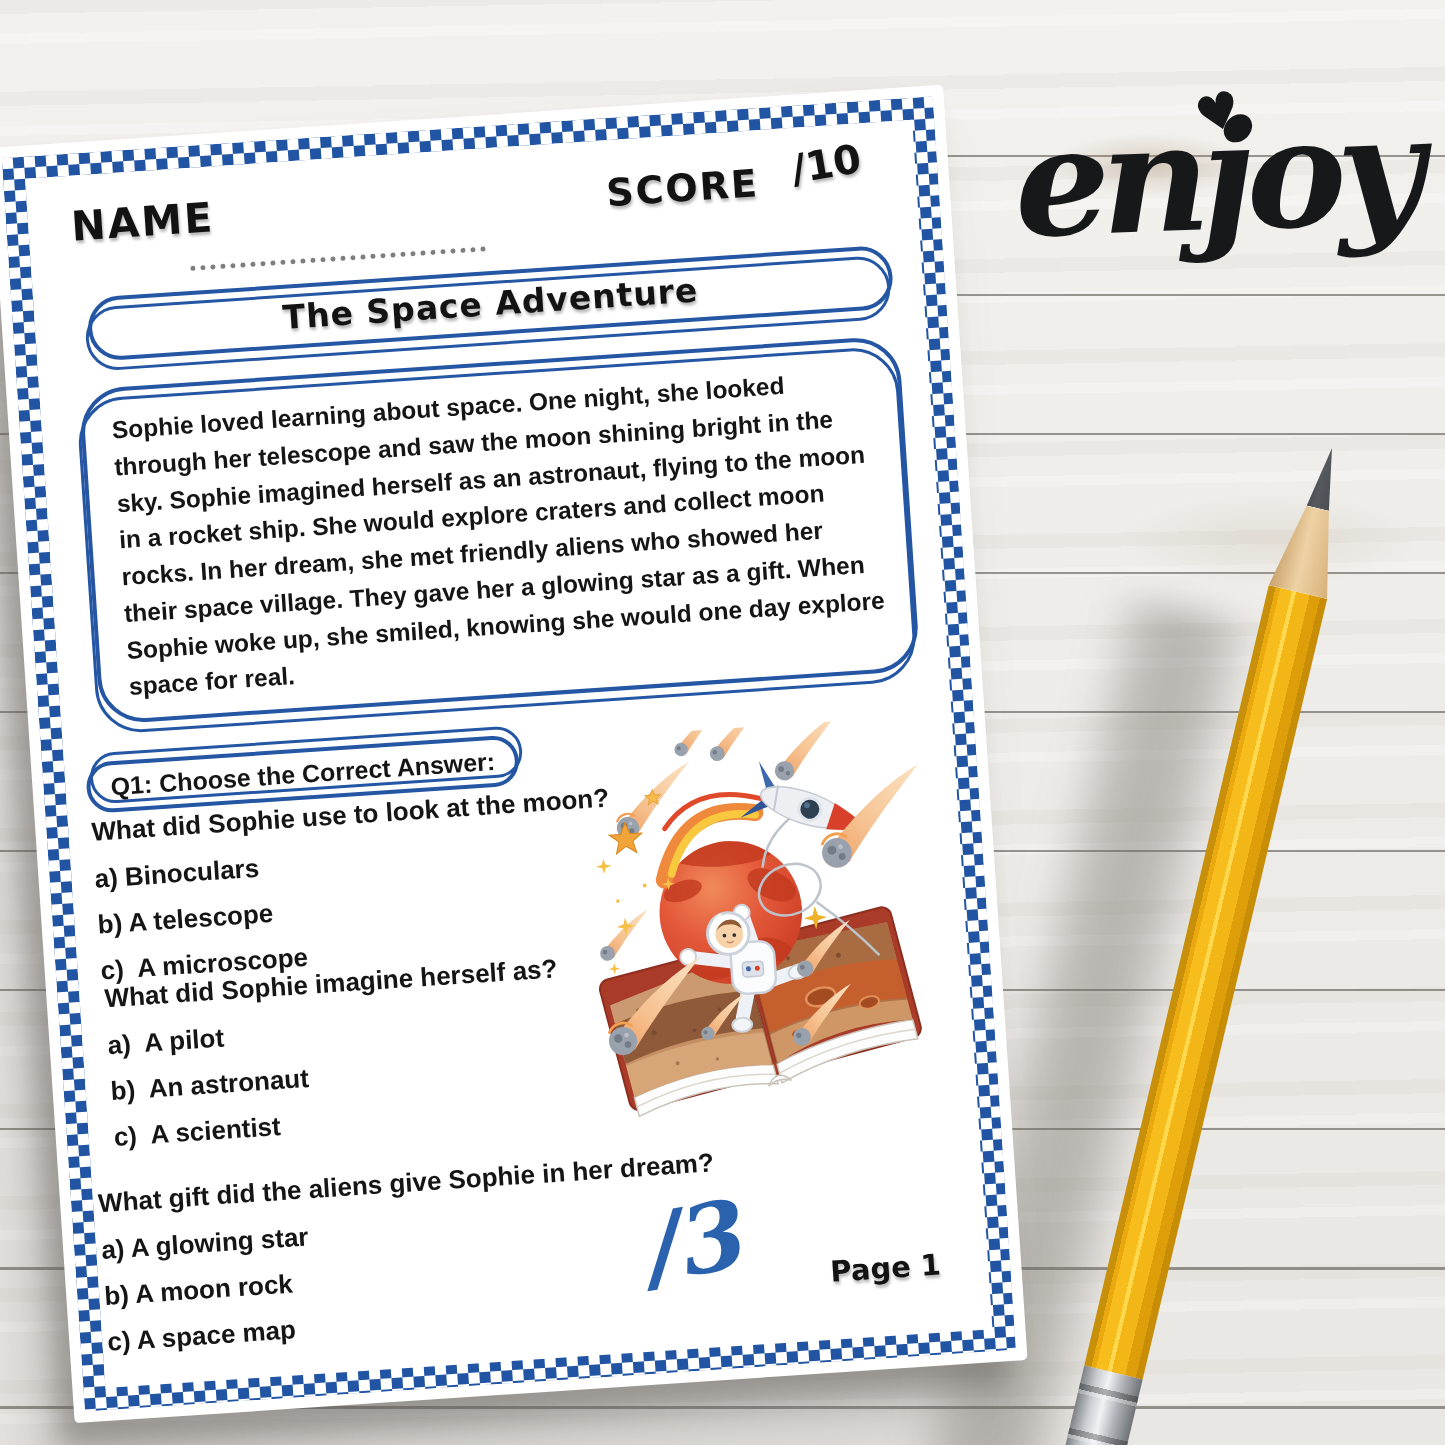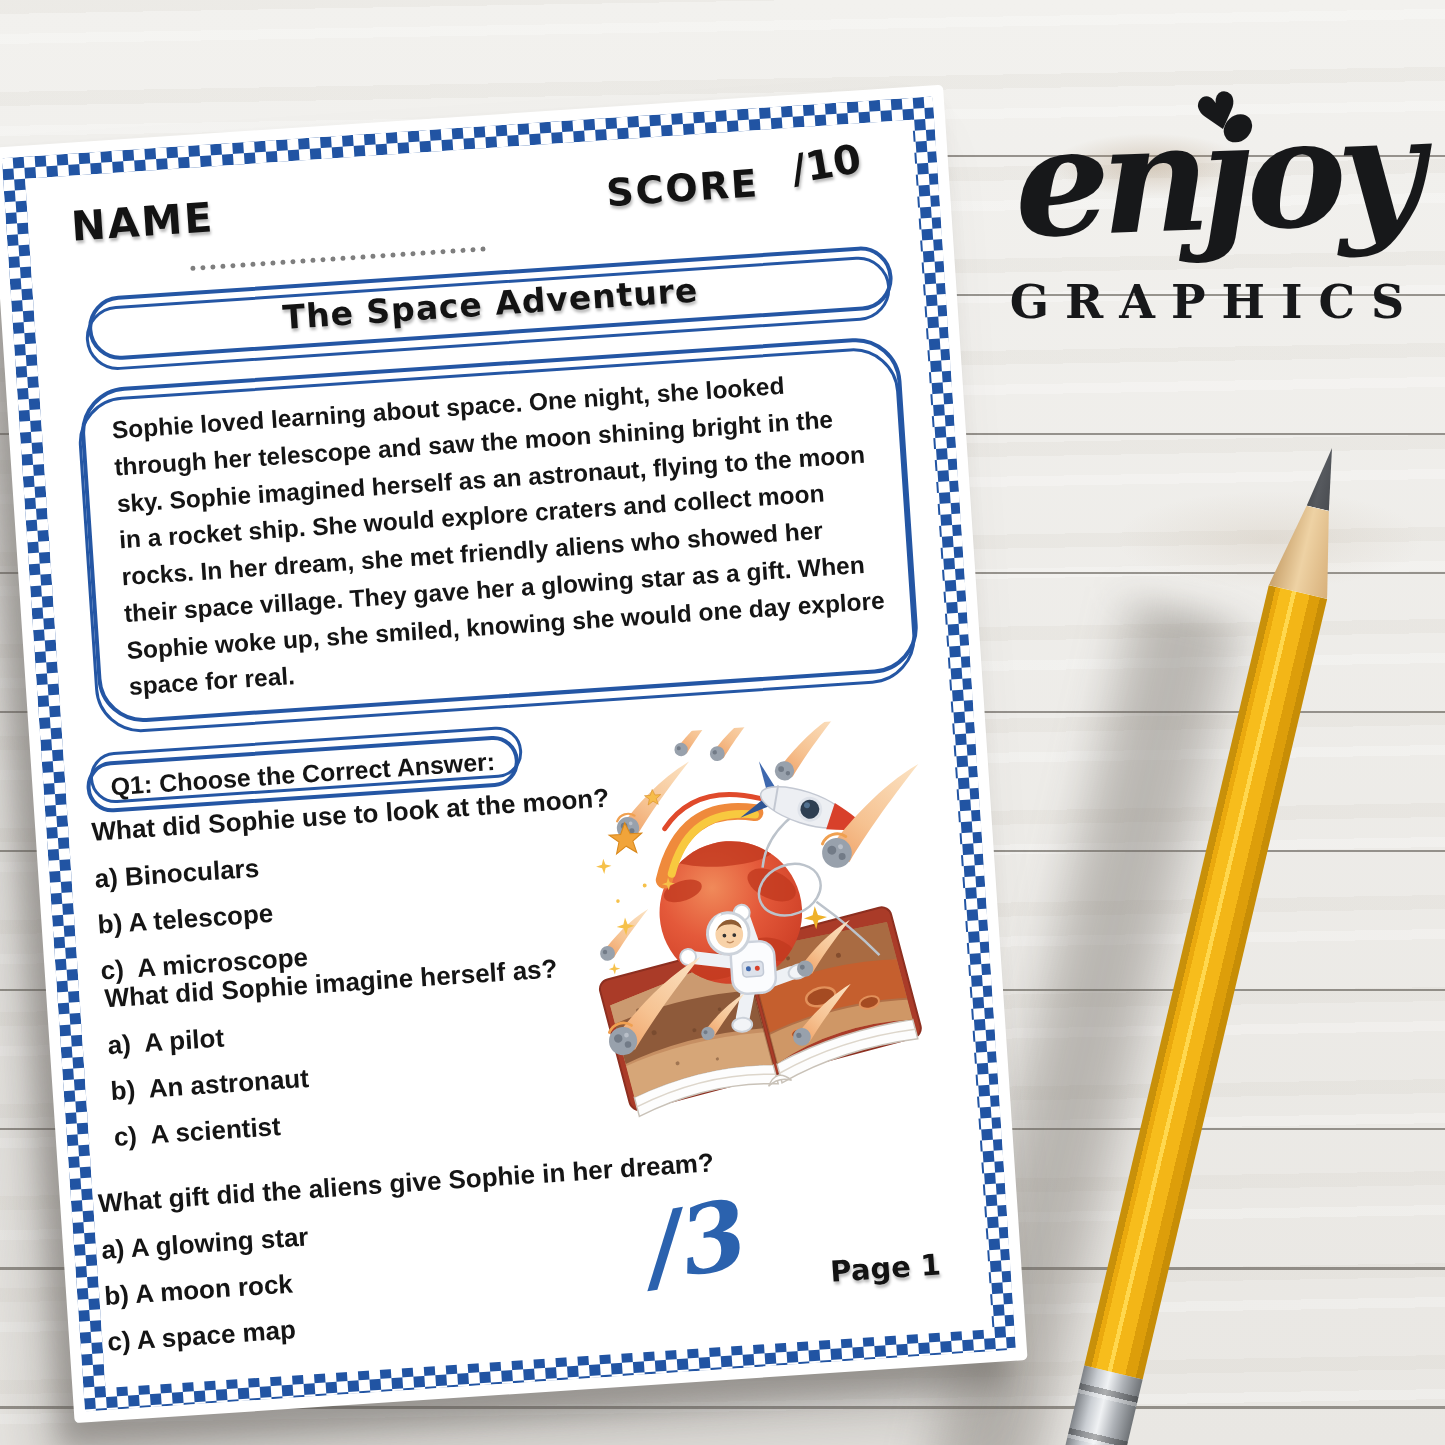--- a/index.html
+++ b/index.html
@@ -92,21 +92,20 @@
 </head>
 <body>
 
 <div class="scene">
 
   <div class="logo">
     <div class="logo-script">
       <span>enjoy</span>
       <span class="logo-heart">♥</span>
     </div>
-    <div class="logo-caps">GRAPHICS</div>
   </div>
 
   <div class="pencil-shadow"></div>
 
   <div class="paper">
     <div class="checker-frame">
       <div class="frame-inner"></div>
     </div>
 
     <div class="abs hand name-label">NAME</div>

